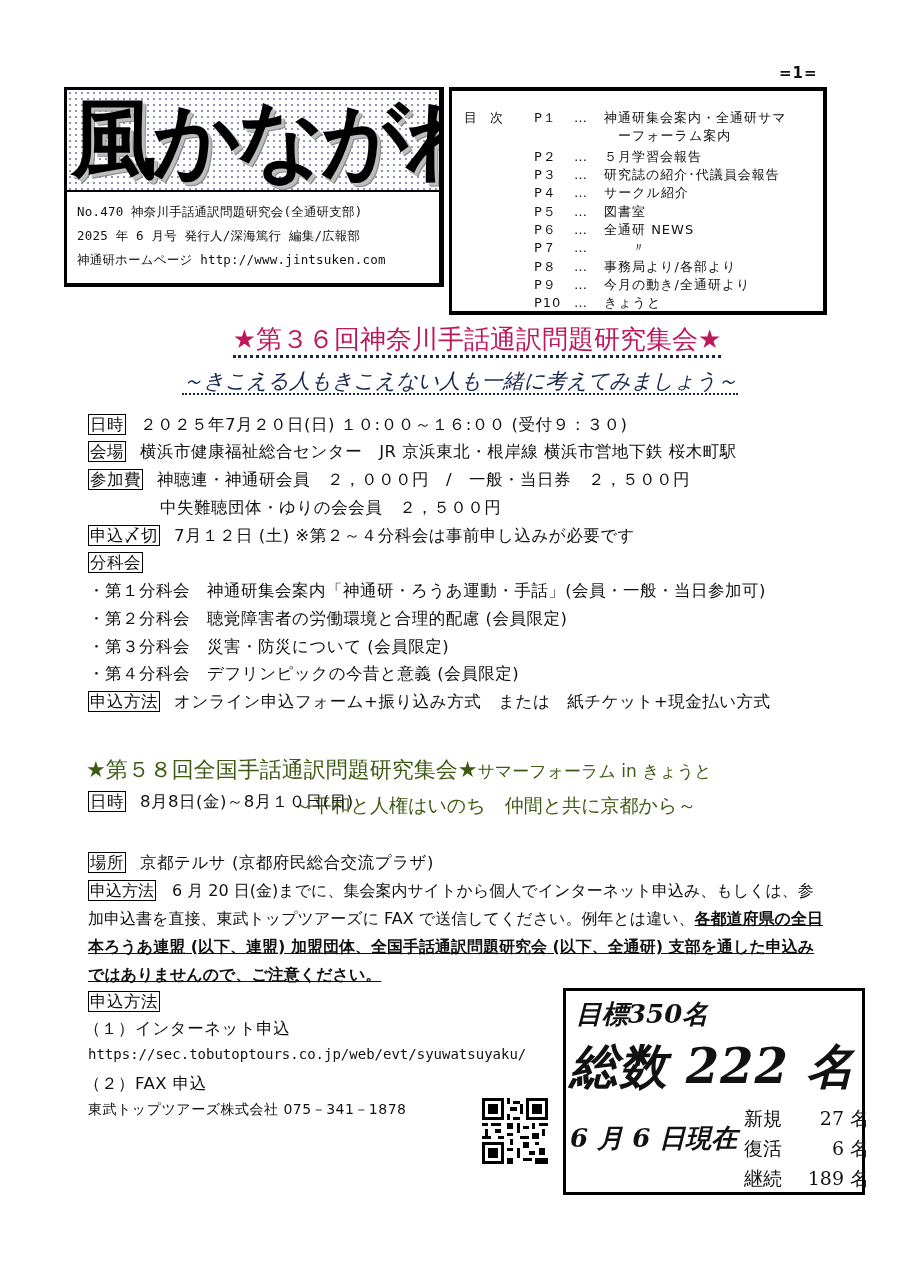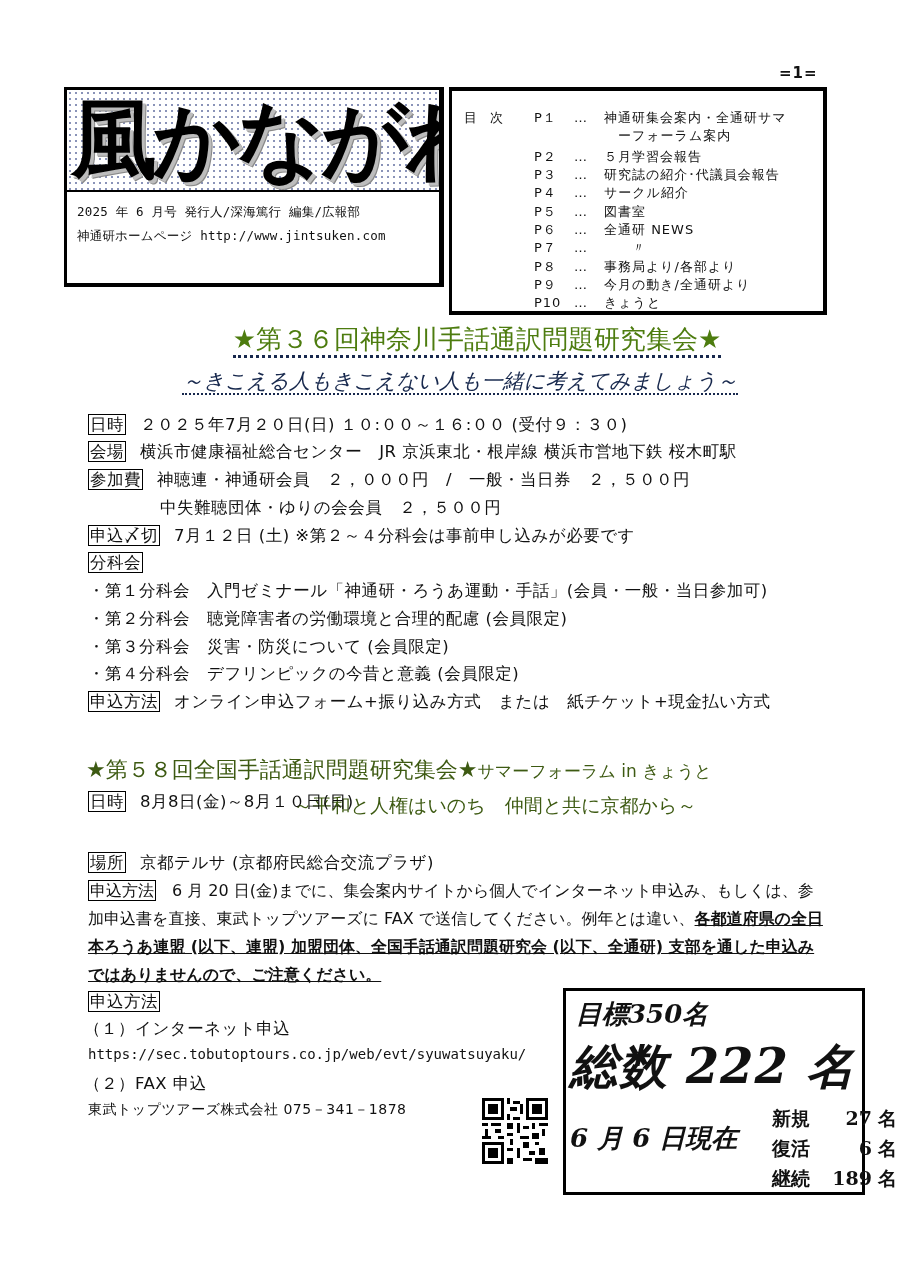--- a/index.html
+++ b/index.html
@@ -20,59 +20,60 @@
   .masthead .info div { white-space: nowrap; letter-spacing: 0.2px; }
 
   
   .toc { position: absolute; left: 449px; top: 87px; width: 378px; height: 228px; border: 4px solid #000; border-left-width: 3px; padding: 17px 0 0 12px; font-size: 13px; }
   .toc-head { position: absolute; left: 12px; top: 18px; }
   .toc-row { position: absolute; left: 82px; white-space: nowrap; letter-spacing: 1px; }
   .toc-row .pg { display: inline-block; width: 40px; }
   .toc-row .dots { display: inline-block; width: 30px; }
 
   
-  .sec1-title { position: absolute; left: 0; width: 910px; text-align: center; top: 322px; font-size: 26px; color: #4d7c0f; padding-left: 44px; }
+  .sec1-title { position: absolute; left: 0; width: 910px; text-align: center; top: 322px; font-size: 26px; color: #be185d; padding-left: 44px; }
   .sec1-title span { border-bottom: 3px dotted #17284d; padding-bottom: 1px; }
   .sec1-sub { position: absolute; left: 0; width: 910px; text-align: center; top: 367px; font-size: 21px; font-style: italic; color: #17284d; }
   .sec1-sub span { border-bottom: 2px dotted #17284d; margin-left: 10px; }
 
   .line { position: absolute; left: 88px; font-size: 16.5px; white-space: nowrap; letter-spacing: 0.5px; }
   .boxed { border: 1.5px solid #000; padding: 0 1px; margin-right: 14px; }
 
   
   .sec2-title { position: absolute; left: 86px; top: 755px; font-size: 22px; color: #3d5a12; white-space: nowrap; }
   .sec2-title .small { font-size: 17px; }
   .sec2-sub { position: absolute; left: 0; width: 910px; text-align: center; top: 793px; font-size: 19px; color: #3d5a12; padding-left: 80px; }
 
   .para { position: absolute; left: 88px; width: 740px; font-size: 16px; line-height: 28px; }
   .para .u { text-decoration: underline; font-weight: bold; }
 
   
   .goal { position: absolute; left: 563px; top: 988px; width: 302px; height: 207px; border: 3px solid #000; font-family: "DejaVu Serif", serif; font-style: italic; font-weight: bold; }
   .goal .target { position: absolute; left: 10px; top: 6px; font-size: 26px; }
   .goal .total { position: absolute; left: 4px; top: 44px; font-size: 48px; white-space: nowrap; letter-spacing: 1px; }
   .goal .asof { position: absolute; left: 4px; top: 130px; font-size: 26px; white-space: nowrap; }
-  .goal .breakdown { position: absolute; left: 178px; top: 112px; font-size: 19px; font-style: normal; font-weight: bold; line-height: 30px; margin-left: 28px; }
+  .goal .breakdown { position: absolute; left: 178px; top: 112px; font-size: 19px; font-style: normal; font-weight: normal; line-height: 30px; }
   .goal .breakdown div { white-space: nowrap; display: flex; }
   .goal .breakdown .k { width: 54px; }
   .goal .breakdown .v { width: 52px; text-align: right; padding-right: 6px; }
 
   
   .qr { position: absolute; left: 482px; top: 1098px; width: 66px; height: 66px; }
 </style>
 </head>
 <body>
 
 <div class="page-number">=1=</div>
 
 <div class="masthead">
   <div class="logo-area">
     <div class="logo-text">風かながわ</div>
   </div>
   <div class="info">
+    <div>No.470 神奈川手話通訳問題研究会(全通研支部)</div>
     <div>2025 年 6 月号 発行人/深海篤行 編集/広報部</div>
     <div>神通研ホームページ http://www.jintsuken.com</div>
   </div>
 </div>
 
 <div class="toc">
   <div class="toc-head">目　次</div>
   <div class="toc-row" style="top:18px"><span class="pg">P１</span><span class="dots">…</span><span>神通研集会案内・全通研サマ</span></div>
   <div class="toc-row" style="top:36px"><span class="pg"></span><span class="dots"></span><span>　ーフォーラム案内</span></div>
   <div class="toc-row" style="top:57px"><span class="pg">P２</span><span class="dots">…</span><span>５月学習会報告</span></div>
@@ -88,21 +89,21 @@
 
 <div class="sec1-title"><span>★第３６回神奈川手話通訳問題研究集会★</span></div>
 <div class="sec1-sub"><span>～きこえる人もきこえない人も一緒に考えてみましょう～</span></div>
 
 <div class="line" style="top:414px"><span class="boxed">日時</span><span>２０２５年7月２０日(日) １０:００～１６:００ (受付９：３０)</span></div>
 <div class="line" style="top:441px"><span class="boxed">会場</span><span>横浜市健康福祉総合センター　JR 京浜東北・根岸線 横浜市営地下鉄 桜木町駅</span></div>
 <div class="line" style="top:469px"><span class="boxed">参加費</span><span>神聴連・神通研会員　２，０００円　/　一般・当日券　２，５００円</span></div>
 <div class="line" style="top:497px; left:160px">中失難聴団体・ゆりの会会員　２，５００円</div>
 <div class="line" style="top:525px"><span class="boxed">申込〆切</span><span>7月１２日 (土) ※第２～４分科会は事前申し込みが必要です</span></div>
 <div class="line" style="top:552px"><span class="boxed">分科会</span></div>
-<div class="line" style="top:580px">・第１分科会　入門ゼミナール「神通研・ろうあ運動・手話」(会員・一般・当日参加可)</div>
+<div class="line" style="top:580px">・第１分科会　神通研集会案内「神通研・ろうあ運動・手話」(会員・一般・当日参加可)</div>
 <div class="line" style="top:608px">・第２分科会　聴覚障害者の労働環境と合理的配慮 (会員限定)</div>
 <div class="line" style="top:636px">・第３分科会　災害・防災について (会員限定)</div>
 <div class="line" style="top:663px">・第４分科会　デフリンピックの今昔と意義 (会員限定)</div>
 <div class="line" style="top:691px"><span class="boxed">申込方法</span><span>オンライン申込フォーム+振り込み方式　または　紙チケット+現金払い方式</span></div>
 
 <div class="sec2-title"><span>★第５８回全国手話通訳問題研究集会★</span><span class="small">サマーフォーラム in きょうと</span></div>
 <div class="sec2-sub">～平和と人権はいのち　仲間と共に京都から～</div>
 
 <div class="line" style="top:791px"><span class="boxed">日時</span><span>8月8日(金)～8月１０日(日)</span></div>
 <div class="line" style="top:852px"><span class="boxed">場所</span><span>京都テルサ (京都府民総合交流プラザ)</span></div>

